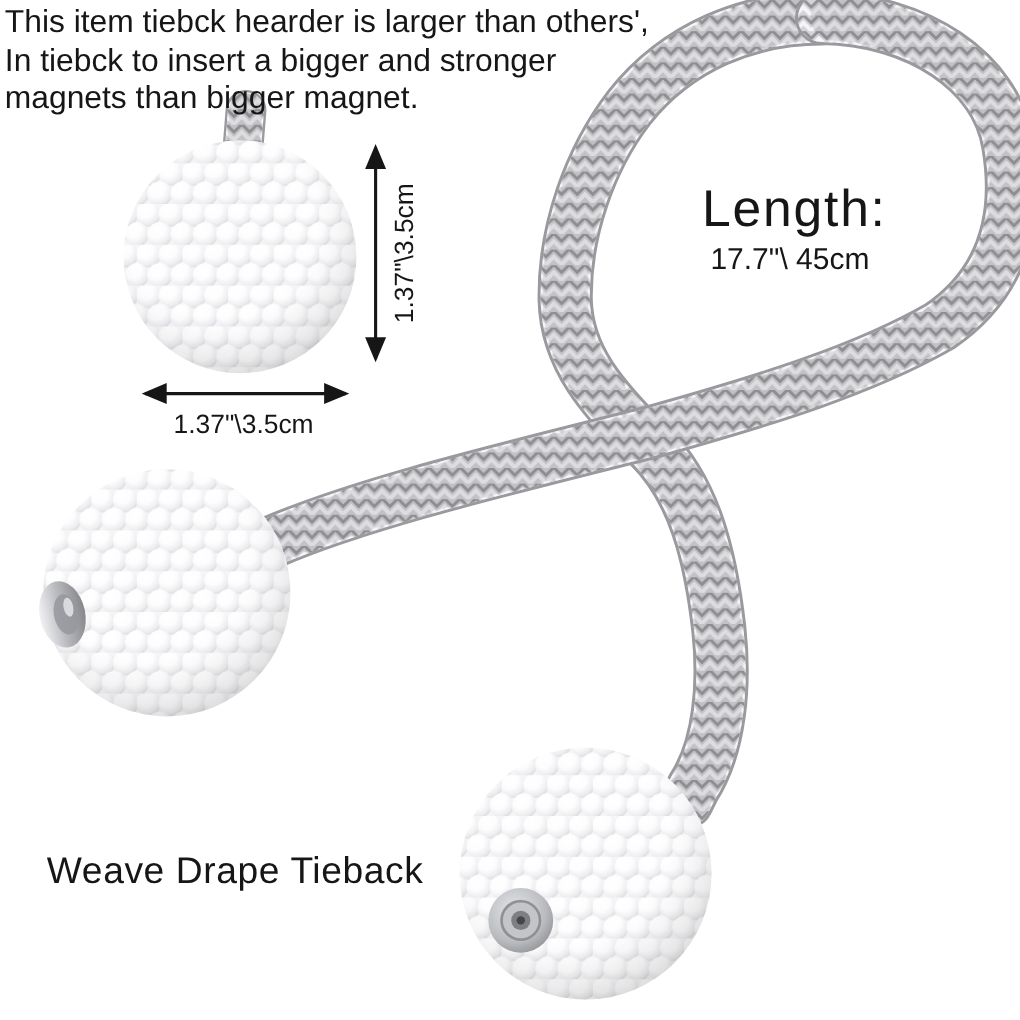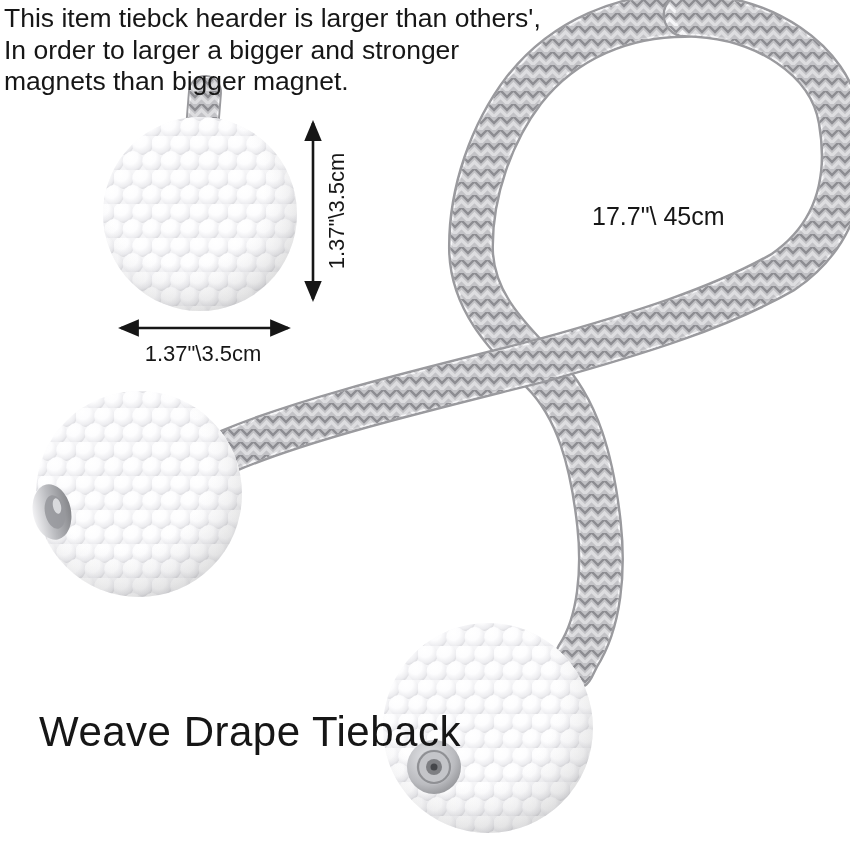--- a/index.html
+++ b/index.html
@@ -11,21 +11,21 @@
   .art { position:absolute; left:0; top:0; }
   .txt { position:absolute; white-space:nowrap; }
   .top-note { left:4px; top:3px; font-size:26.5px; line-height:31.5px; }
   .length-title { left:585px; top:150px; font-size:43px; letter-spacing:1.5px; }
   .length-value { left:592px; top:202px; font-size:25px; }
   .dim-v {
     left:337px; top:211px; font-size:22px;
     transform:translate(-50%,-50%) rotate(-90deg);
   }
   .dim-h { left:203px; top:354px; font-size:22px; transform:translate(-50%,-50%); }
-  .product-name { left:39px; top:708px; font-size:42px; letter-spacing:0.5px; }
+  .product-name { left:39px; top:708px; font-size:31px; letter-spacing:0.5px; }
 
   
   .rope-outline { fill:none; stroke:#9a9a9e; stroke-width:45; stroke-linecap:round; }
   .rope-body    { fill:none; stroke:#d7d7d9; stroke-width:40; stroke-linecap:round; }
   .rope-pattern { fill:none; stroke:url(#braid); stroke-width:40; stroke-linecap:round; }
   .rope-ridges  { fill:none; stroke:#7c7c80; stroke-width:37; stroke-linecap:round;
                   stroke-dasharray:4 9; opacity:0.20; }
   .dim-line { stroke:#161616; stroke-width:2.6; }
 </style>
 </head>
@@ -139,23 +139,24 @@
         <circle cx="434" cy="767" r="17.5" fill="#c4c5c9"></circle>
         <circle cx="434" cy="767" r="16" fill="none" stroke="#8f9094" stroke-width="2.2"></circle>
         <circle cx="434" cy="767" r="8" fill="#7e7f83"></circle>
         <circle cx="434" cy="767" r="3.5" fill="#45464a"></circle>
       </g>
     </g>
   </svg>
 
   <div class="txt top-note">
     <div>This item tiebck hearder is larger than others',</div>
-    <div>In order to larger a bigger and stronger</div>
+    <div>In tiebck to insert a bigger and stronger</div>
     <div>magnets than bigger magnet.</div>
   </div>
 
+  <div class="txt length-title">Length:</div>
   <div class="txt length-value">17.7"\ 45cm</div>
 
   <div class="txt dim-v">1.37"\3.5cm</div>
   <div class="txt dim-h">1.37"\3.5cm</div>
 
   <div class="txt product-name">Weave Drape Tieback</div>
 </div>
 
 </body></html>

